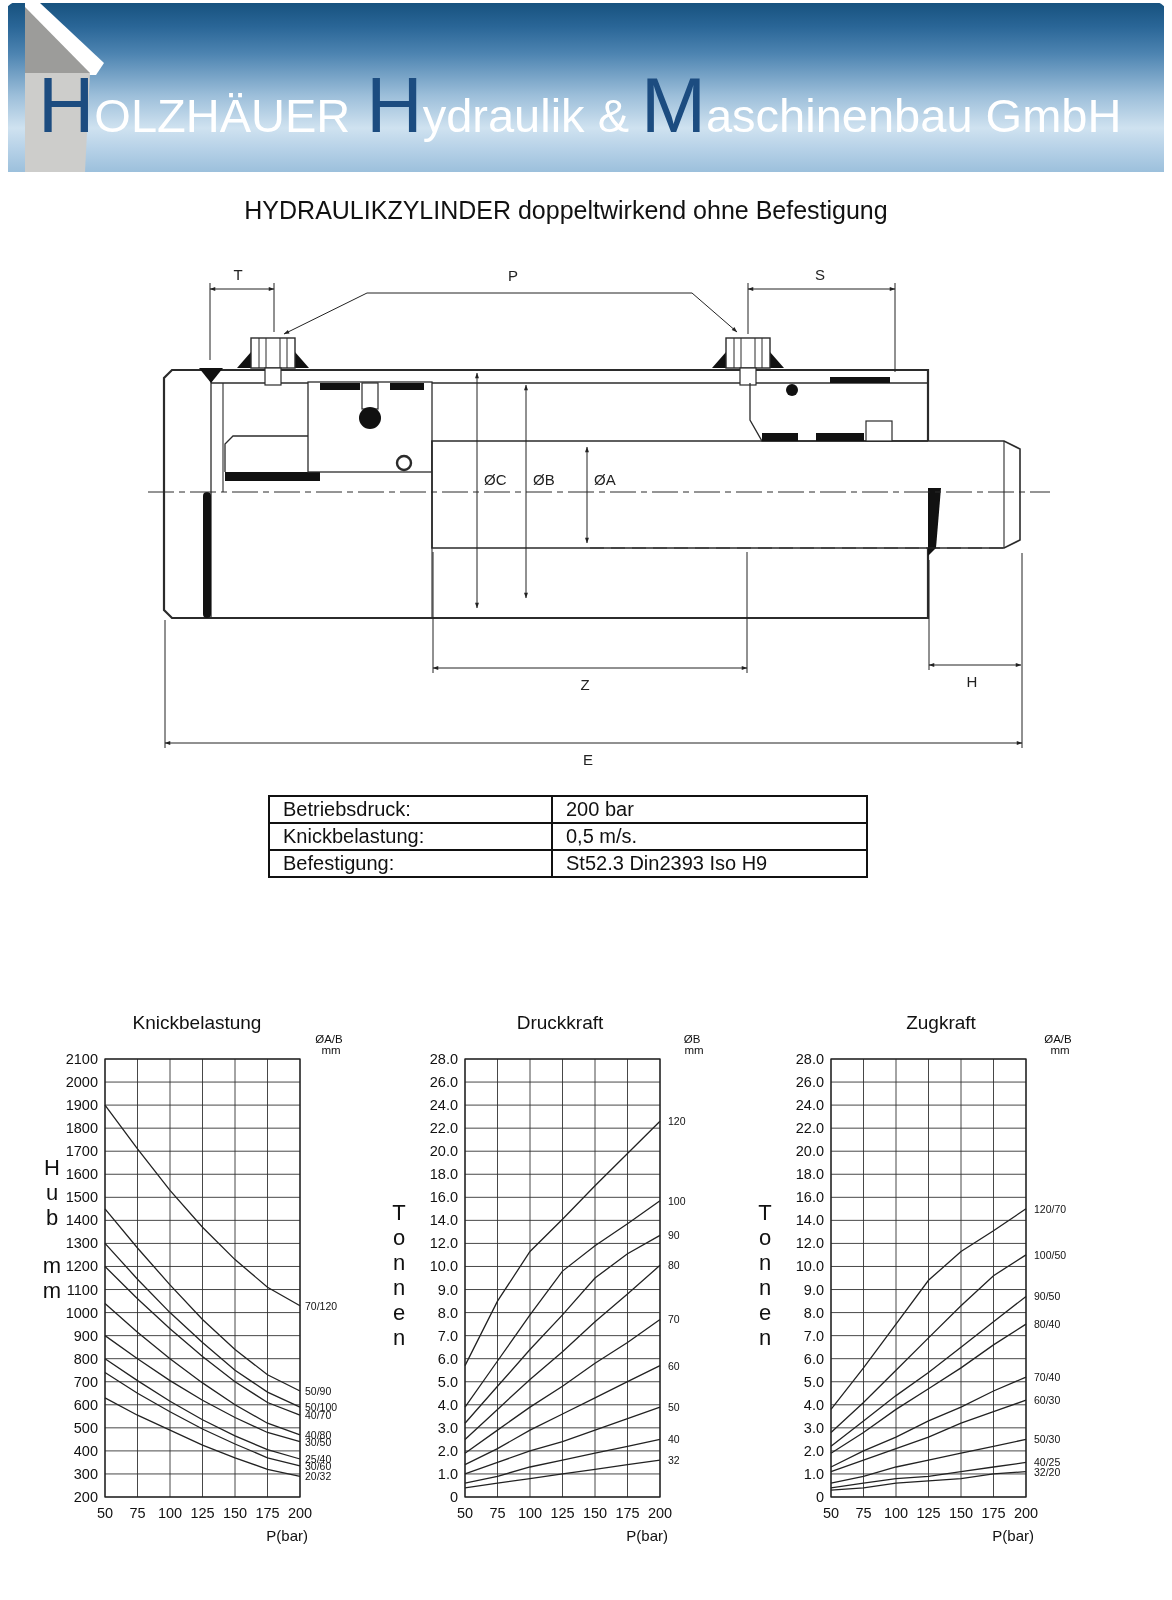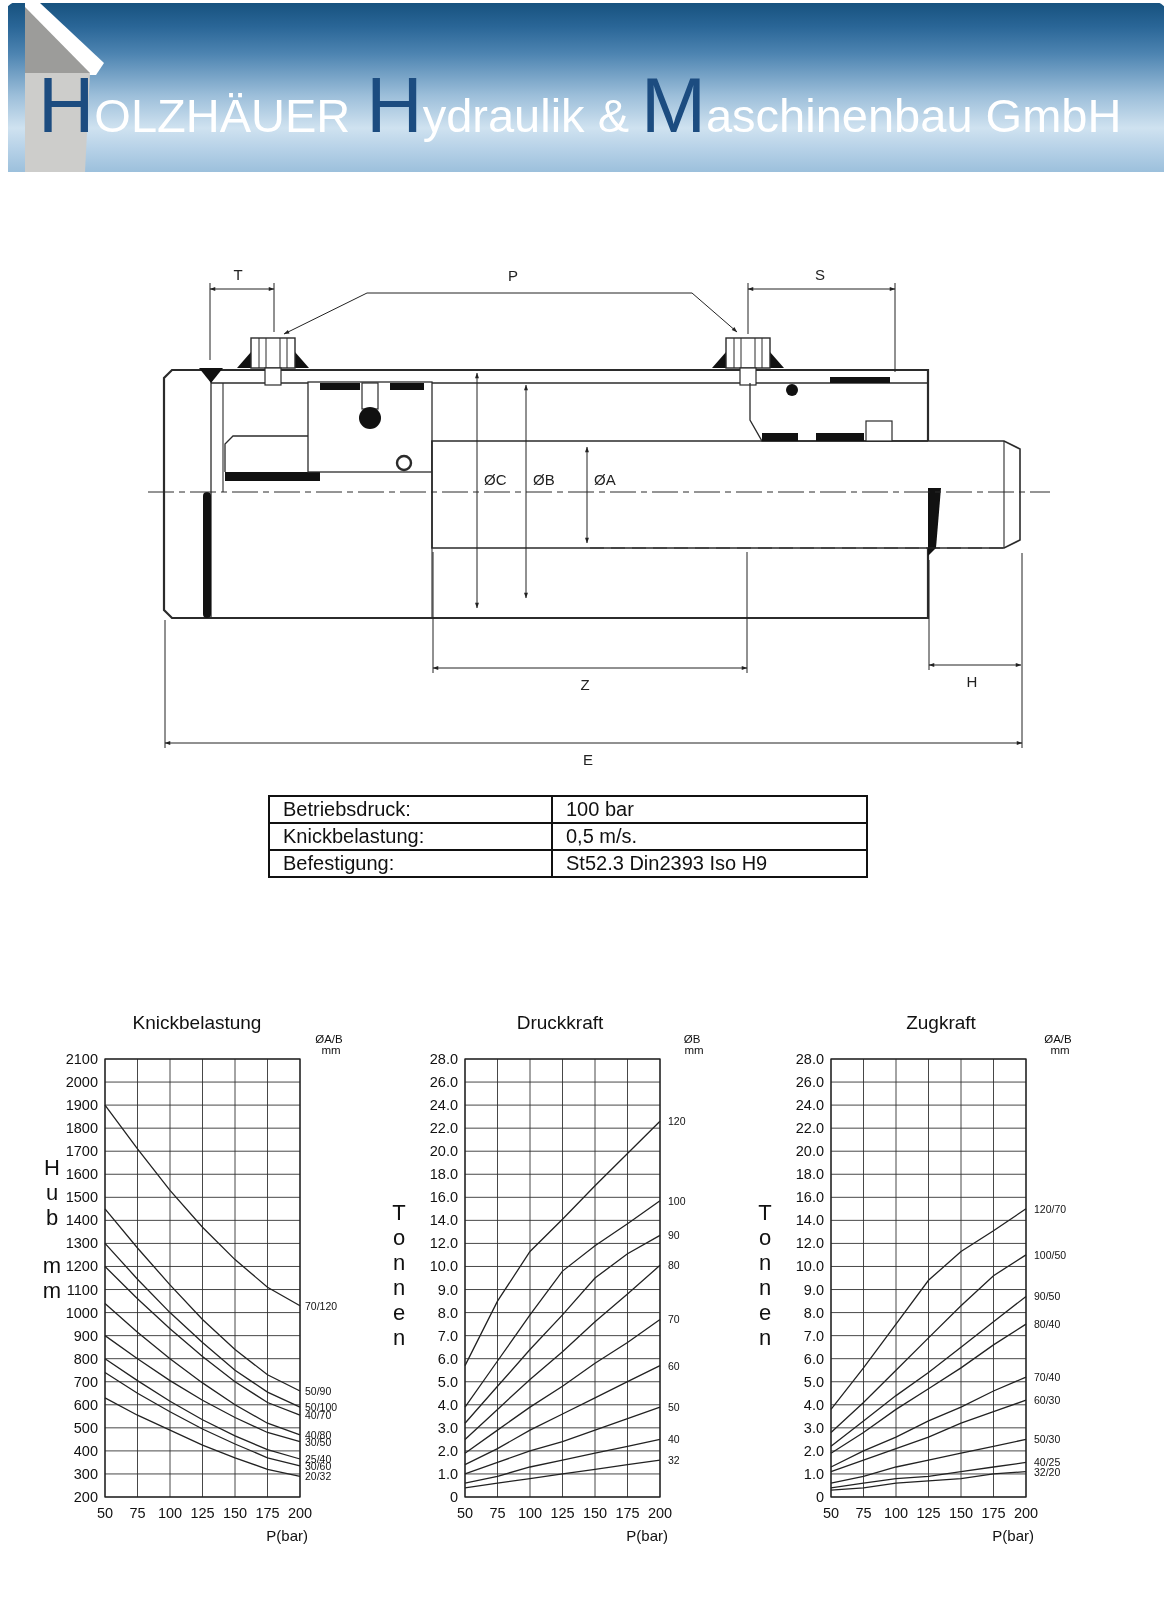--- a/index.html
+++ b/index.html
@@ -34,20 +34,21 @@
     <svg class="banner-house" width="120" height="169" viewBox="0 0 120 169">
       <polygon points="17,0 32,0 96,60 88,72 17,72" fill="#ffffff"></polygon>
       <polygon points="17,4 82,70 17,70" fill="#9c9c9a"></polygon>
       <polygon points="17,70 82,70 77,169 17,169" fill="#cdcdcb"></polygon>
     </svg>
     <div class="logo-line">
       <span class="big">H</span><span>OLZHÄUER</span><span class="big sp1">H</span><span>ydraulik &amp;</span><span class="big sp2">M</span><span>aschinenbau GmbH</span>
     </div>
   </div>
 
+  <div class="doc-title">HYDRAULIKZYLINDER doppeltwirkend ohne Befestigung</div>
 
   <svg id="gfx" width="1172" height="1600" viewBox="0 0 1172 1600">
     <defs>
       <marker id="arr" viewBox="0 0 10 10" refX="9.5" refY="5" markerWidth="11" markerHeight="5.5" orient="auto-start-reverse" markerUnits="userSpaceOnUse">
         <path d="M0,1.4 L10,5 L0,8.6 Z" fill="#222"></path>
       </marker>
     </defs>
 
     <g stroke="#2b2b2b" fill="none">
 
@@ -432,21 +433,21 @@
           <polyline points="831.0,1490.1 863.5,1487.8 896.0,1483.2 928.5,1480.9 961.0,1478.6 993.5,1473.9 1026.0,1471.6" fill="none" stroke="#222" stroke-width="1.3"></polyline>
           <text x="1034" y="1475.6421052631579" font-size="10.5" fill="#111">32/20</text>
         </g>
       </g>
   </svg>
 
   <table class="spec-table">
     <tbody>
       <tr>
           <td class="lbl">Betriebsdruck:</td>
-          <td>100 bar</td>
+          <td>200 bar</td>
         </tr>
       <tr>
           <td class="lbl">Knickbelastung:</td>
           <td>0,5 m/s.</td>
         </tr>
       <tr>
           <td class="lbl">Befestigung:</td>
           <td>St52.3 Din2393 Iso H9</td>
         </tr>
     </tbody>

